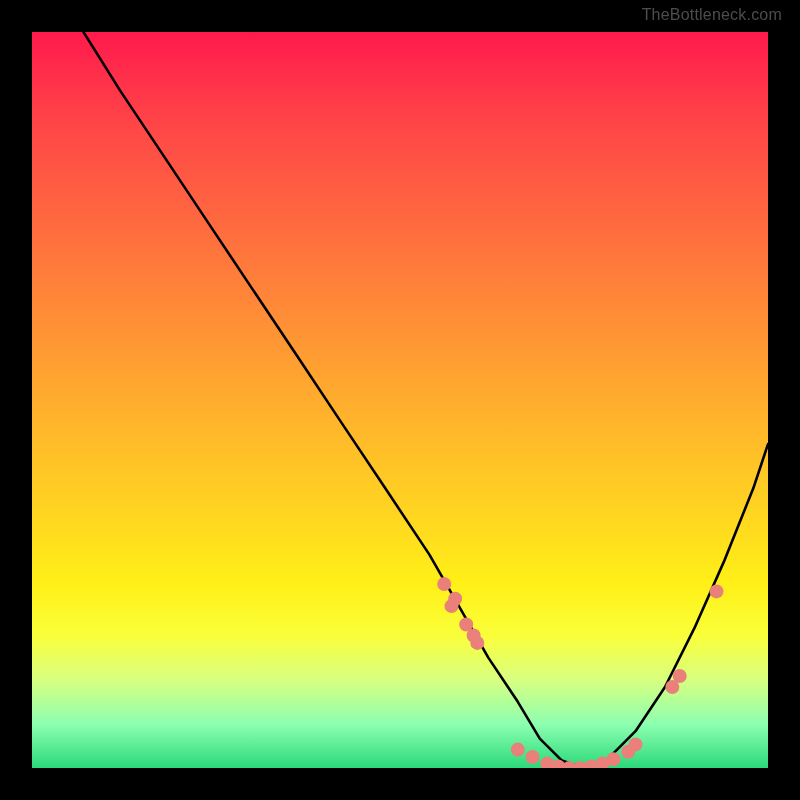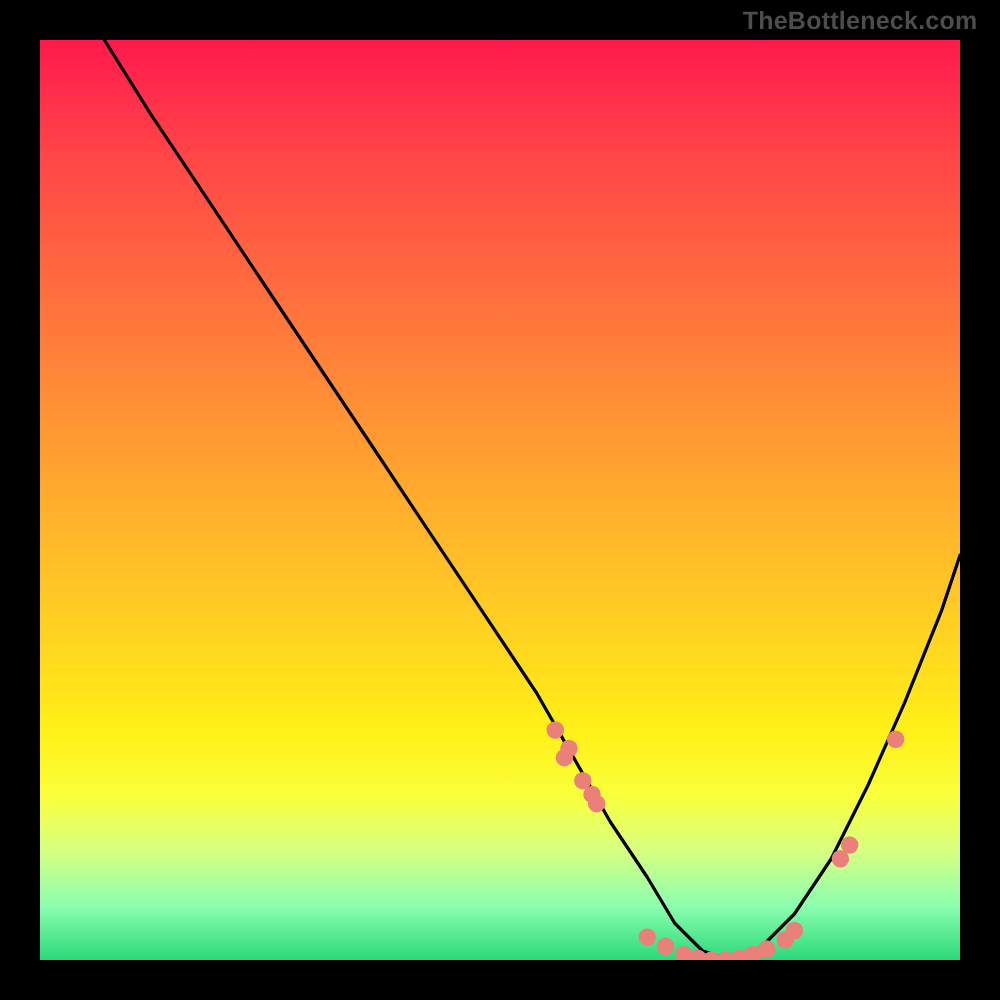--- a/index.html
+++ b/index.html
@@ -47,22 +47,22 @@
       #d8ff80 88%,
       #8dffb0 94%,
       #2bd97a 100%
     );
   }
   .watermark {
     position: absolute;
     top: 6px;
     right: 18px;
     color: #4d4d4d;
-    font-size: 20px;
-    font-weight: 700;
+    font-size: 16px;
+    font-weight: 400;
     letter-spacing: 0.2px;
     user-select: none;
   }
   svg.curve {
     position: absolute;
     left: 0;
     top: 0;
     width: 100%;
     height: 100%;
   }

